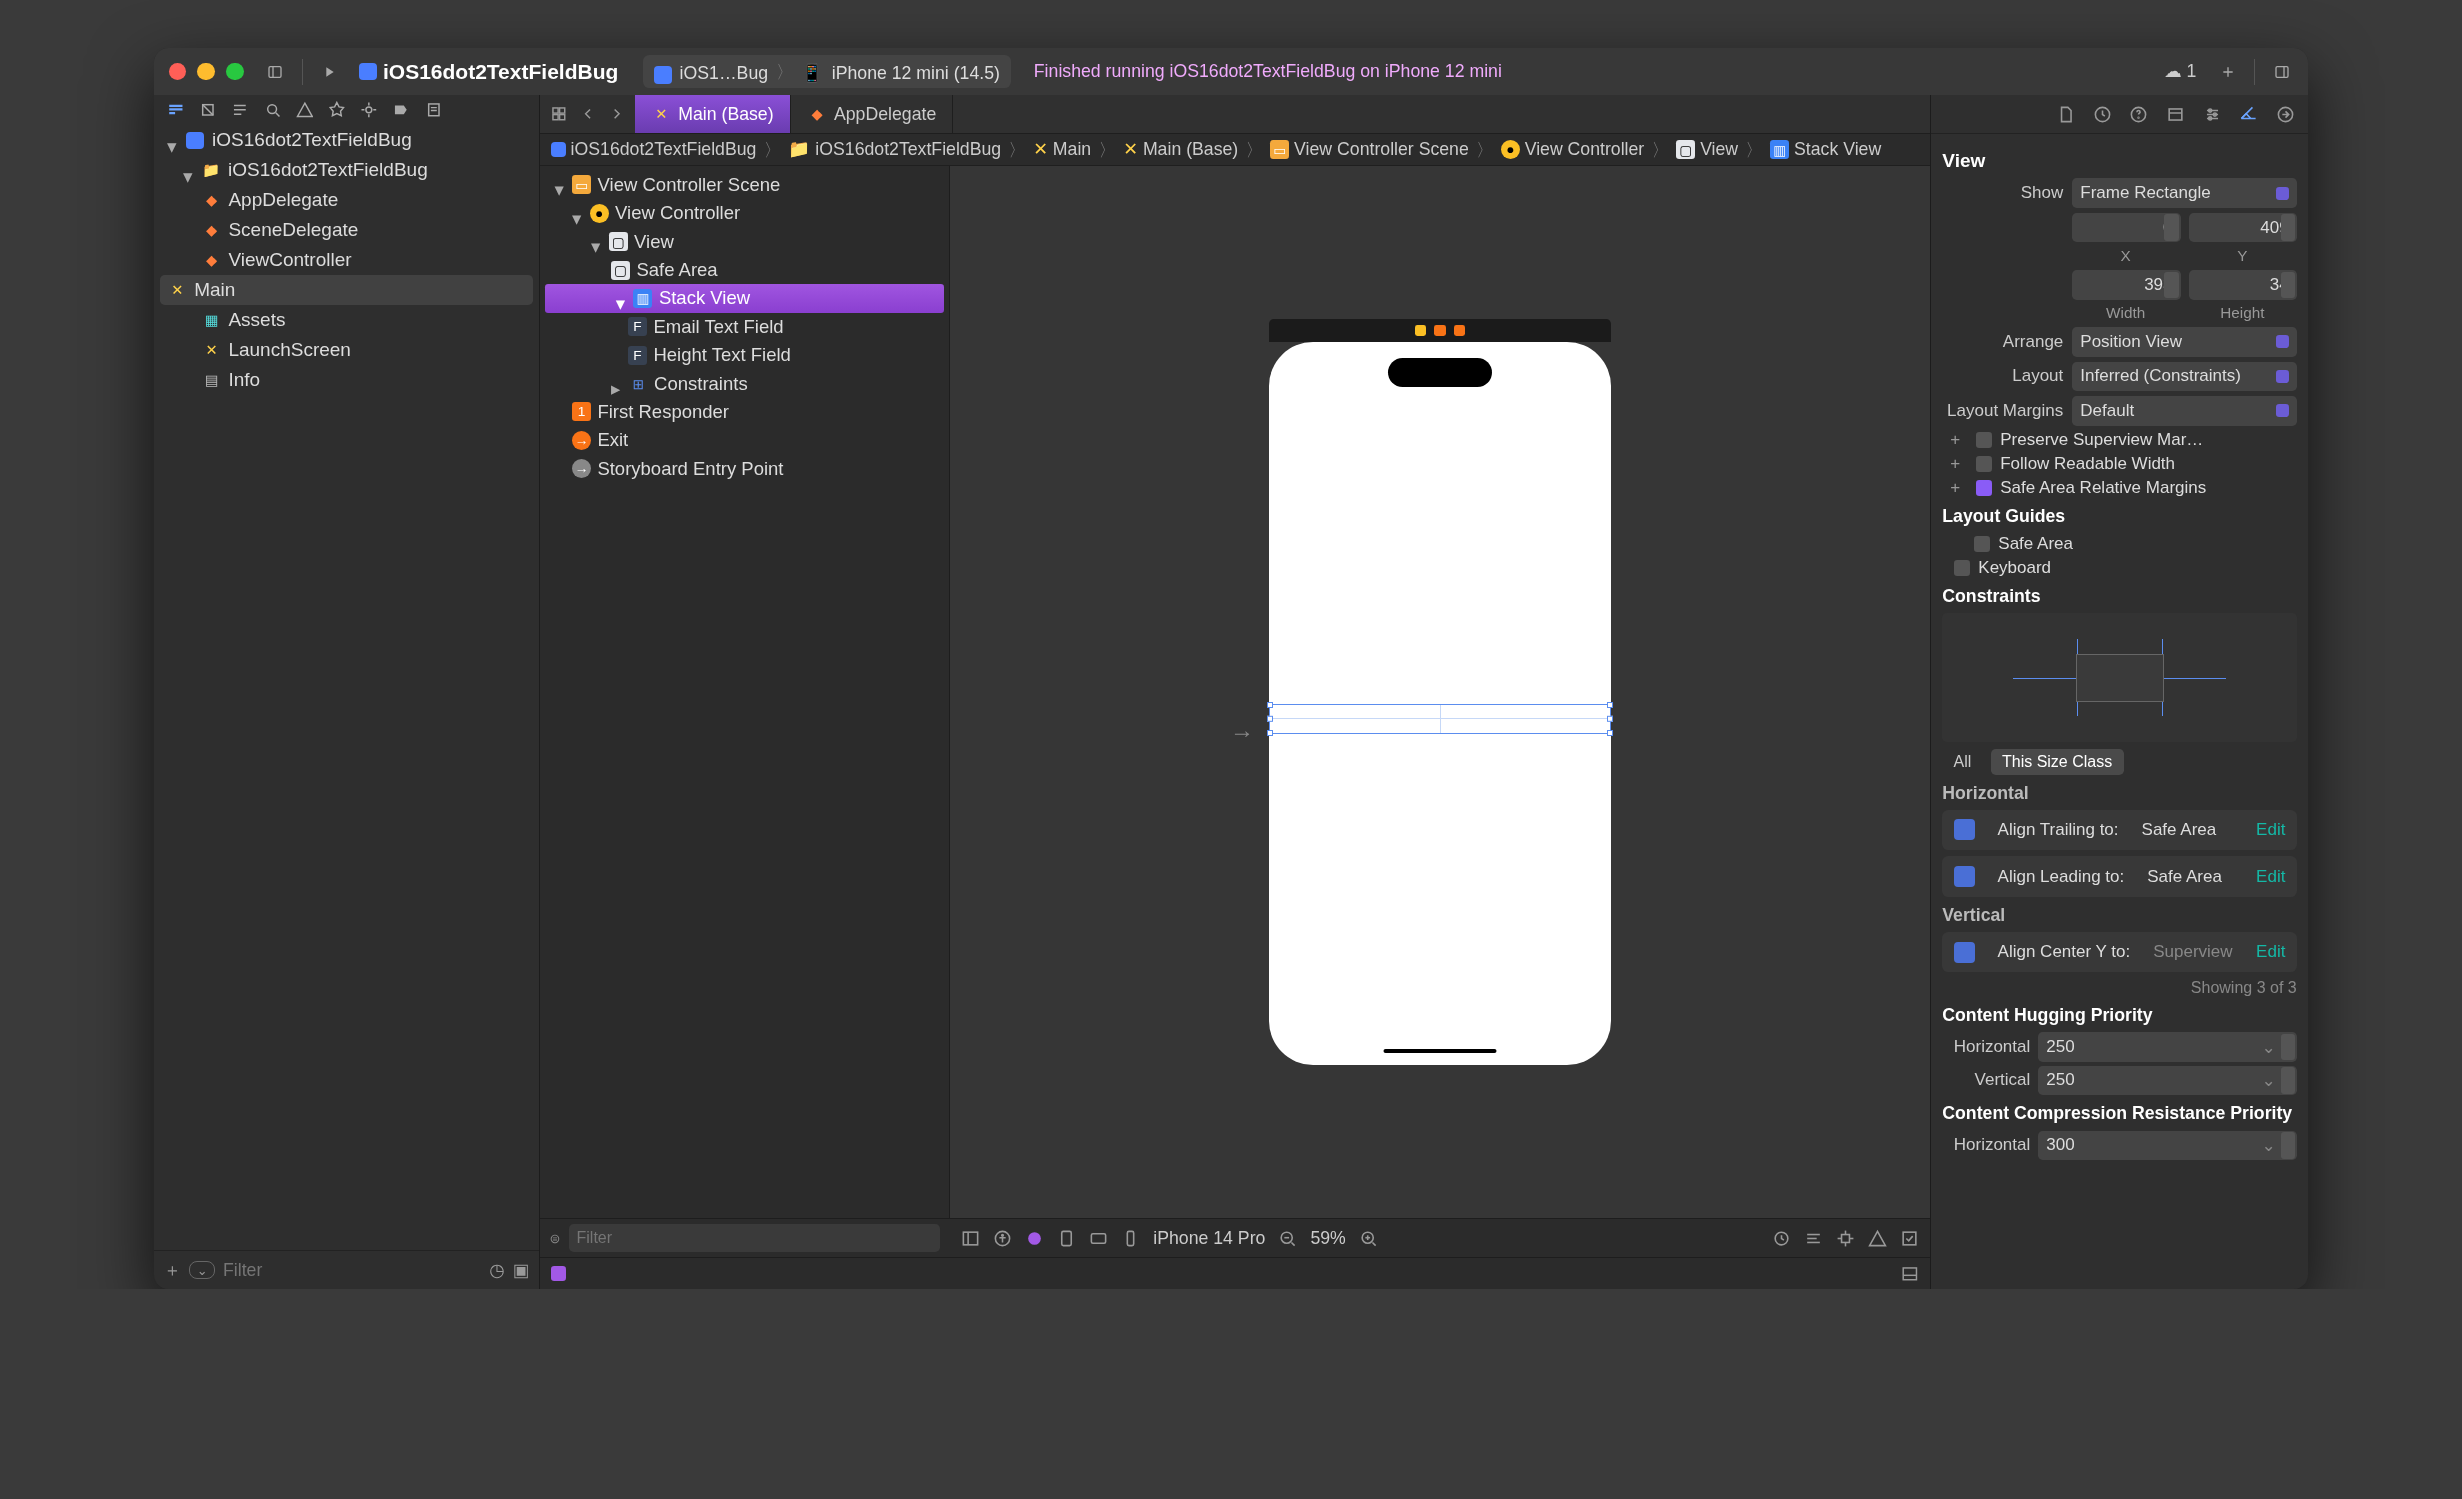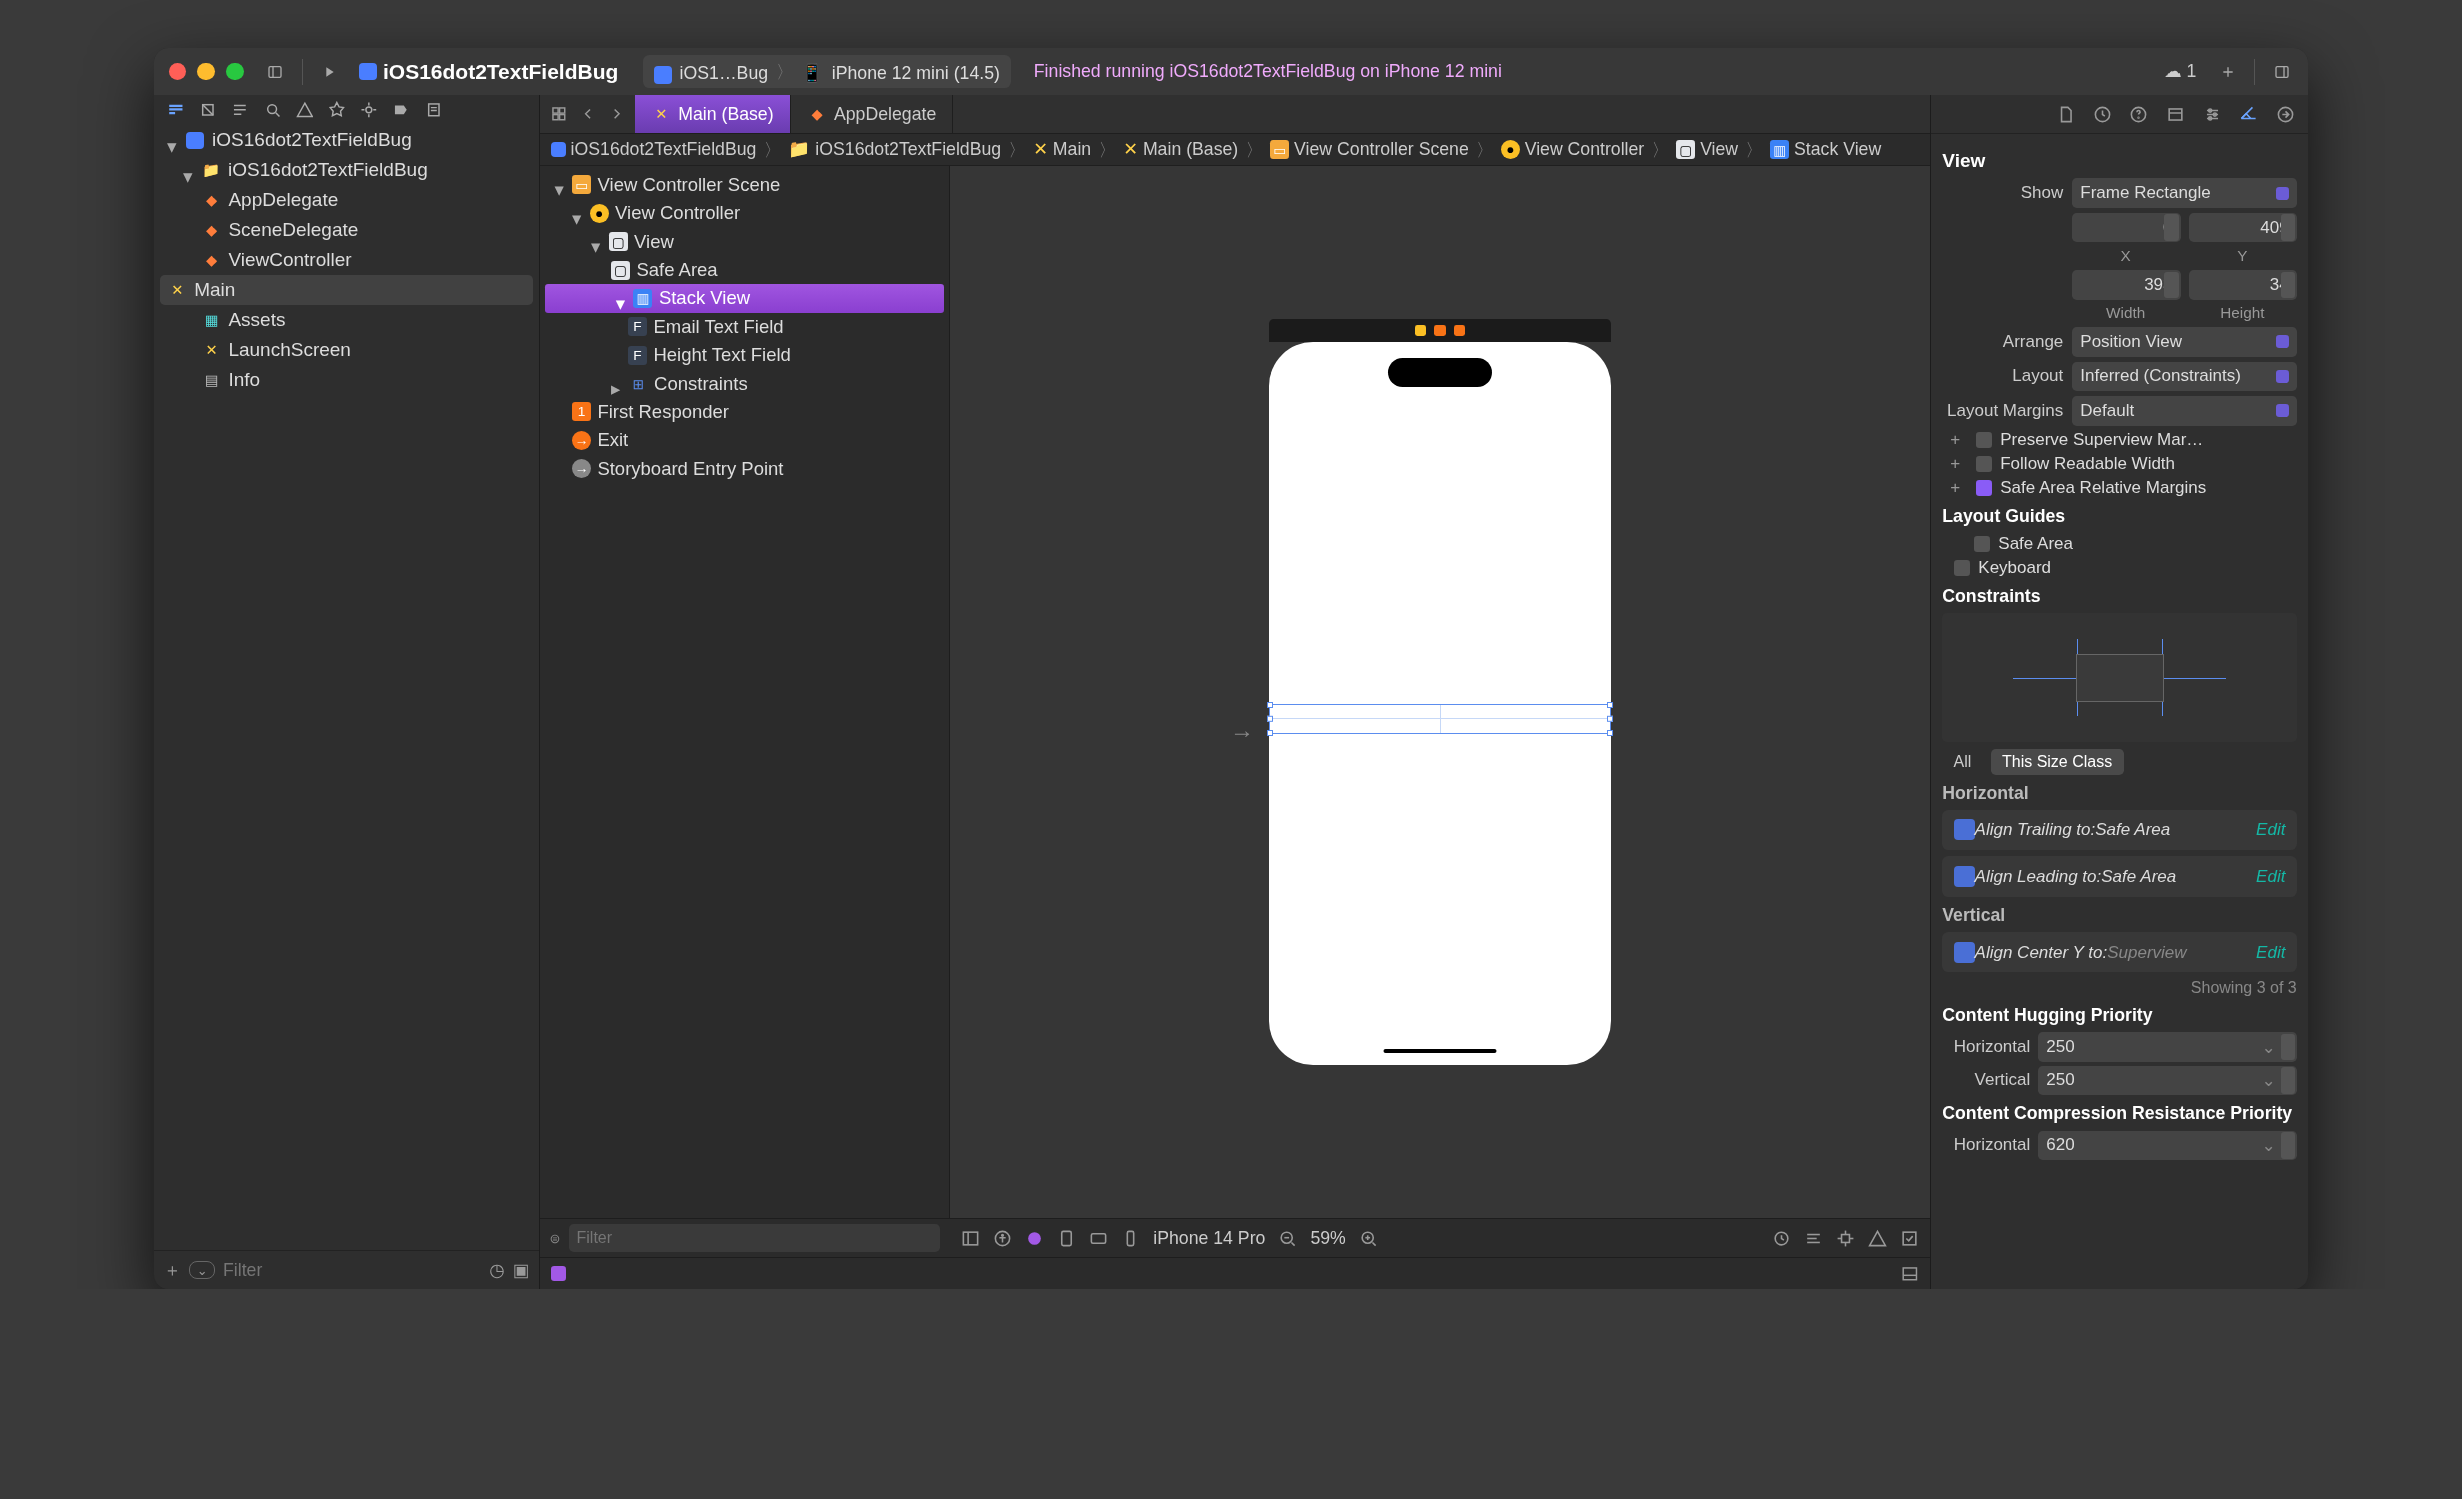--- a/index.html
+++ b/index.html
@@ -108,21 +108,21 @@
 .chk.on{background:#8a5cf6}
 .plus{color:#999;margin-right:8px}
 .constraint-diagram { height:129px; background:#333; border-radius:4.8px; margin:6.4px 0; position:relative; }
 .cd-box{position:absolute;left:50%;top:50%;transform:translate(-50%,-50%);width:88px;height:48px;border:0.8px solid #666;background:#3a3a3a}
 .cd-line-h{position:absolute;top:50%;left:20%;right:20%;border-top:0.8px solid #5b8def}
 .cd-line-v1{position:absolute;left:38%;top:20%;bottom:20%;border-left:0.8px solid #5b8def}
 .cd-line-v2{position:absolute;left:62%;top:20%;bottom:20%;border-left:0.8px solid #5b8def}
 .seg-row { display:flex; gap:8px; margin:6.4px 0; }
 .seg { padding:4px 11.3px; border-radius:4.8px; font-size:16px; color:#ccc; }
 .seg.active{background:#4a4a4a;color:#fff}
-.constraint-card { background:#383838; border-radius:6.4px; padding:9.6px 11.3px; margin:6.4px 0; display:flex; align-items:flex-end; gap:0; font-size:17px;font-style:italic; }
+.constraint-card { background:#383838; border-radius:6.4px; padding:9.6px 11.3px; margin:6.4px 0; display:flex; align-items:center; gap:23px; font-size:17px; }
 .cc-ico{width:21px;height:21px;background:#4a6fd6;border-radius:4px}
 .cc-edit{margin-left:auto;color:#14b8a6}
 .muted{color:#888}
 .showing{text-align:right;color:#888;font-size:16px;margin:4.8px 0 8px}
 .prio-row { display:flex; align-items:center; gap:8px; margin:4px 0; }
 .prio-label{width:88px;text-align:right;color:#ccc;font-size:17px}
 .prio-box{flex:1;background:#444;border-radius:4.8px;padding:4.8px 8px;font-size:17px;position:relative}
 .prio-box .dd{position:absolute;right:21px;top:50%;transform:translateY(-50%);color:#888}
 .prio-box .steppers{position:absolute;right:1.6px;top:1.6px;bottom:1.6px;width:14.5px;background:#555;border-radius:3.2px}
 svg{display:block}
@@ -724,19 +724,19 @@
             <div class="prio-box"><span>250</span><span class="dd">⌄</span><div class="steppers"></div></div>
           </div>
         <div class="prio-row">
             <div class="prio-label">Vertical</div>
             <div class="prio-box"><span>250</span><span class="dd">⌄</span><div class="steppers"></div></div>
           </div>
 
         <div class="section-title" style="font-size:17.7px">Content Compression Resistance Priority</div>
         <div class="prio-row">
             <div class="prio-label">Horizontal</div>
-            <div class="prio-box"><span>620</span><span class="dd">⌄</span><div class="steppers"></div></div>
+            <div class="prio-box"><span>300</span><span class="dd">⌄</span><div class="steppers"></div></div>
           </div>
       </div>
     </div>
   </div>
 </div>
 
 
 </body></html>

